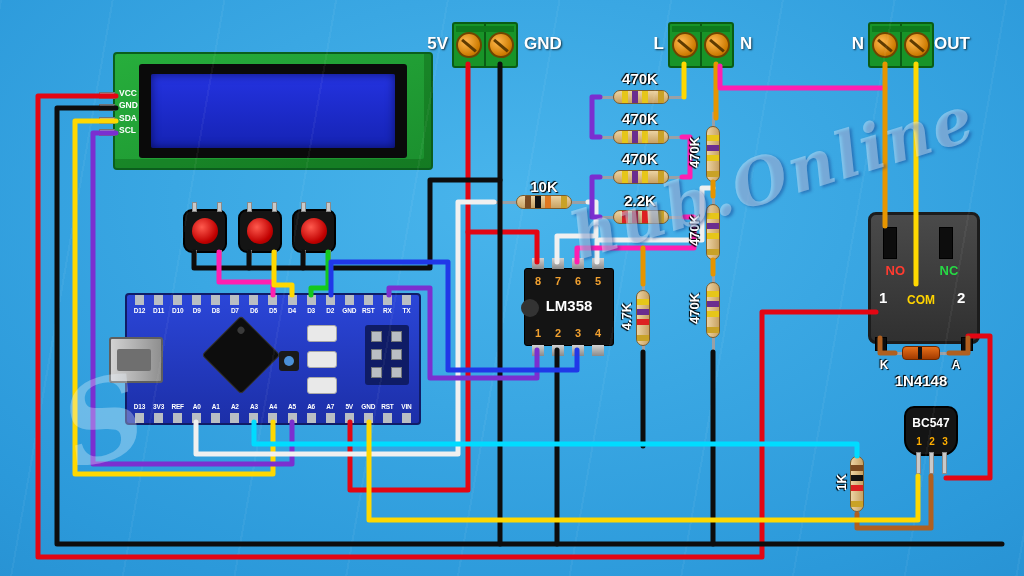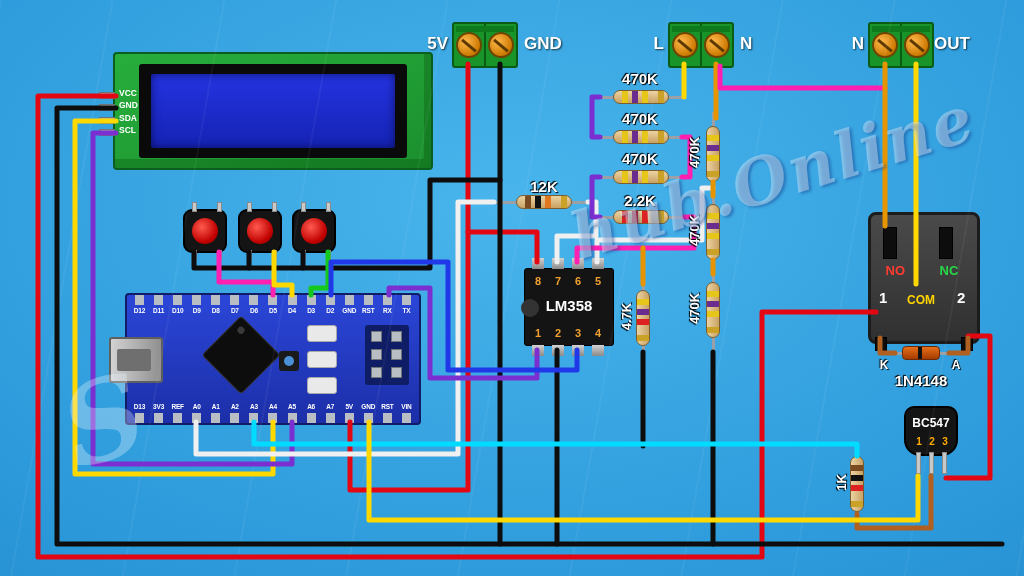--- a/index.html
+++ b/index.html
@@ -258,21 +258,21 @@
     <span class="icnum" style="left:21px;top:6px">7</span>
     <span class="icnum" style="left:41px;top:6px">6</span>
     <span class="icnum" style="left:61px;top:6px">5</span>
     <span class="icname">LM358</span>
     <span class="icnum" style="left:1px;bottom:6px">1</span>
     <span class="icnum" style="left:21px;bottom:6px">2</span>
     <span class="icnum" style="left:41px;bottom:6px">3</span>
     <span class="icnum" style="left:61px;bottom:6px">4</span>
   </div>
 
-  <span class="rlabel" style="left:514px;top:178px">12K</span>
+  <span class="rlabel" style="left:514px;top:178px">10K</span>
   <div class="res-h" style="left:492px;top:195px;width:104px">
     <i class="lead"></i>
     <div class="rbody">
       <i class="band" style="left:8px;background:#7a4a21"></i>
       <i class="band" style="left:18px;background:#111"></i>
       <i class="band" style="left:28px;background:#e07820"></i>
       <i class="band" style="left:44px;background:#c9a227"></i>
     </div>
   </div>
 

